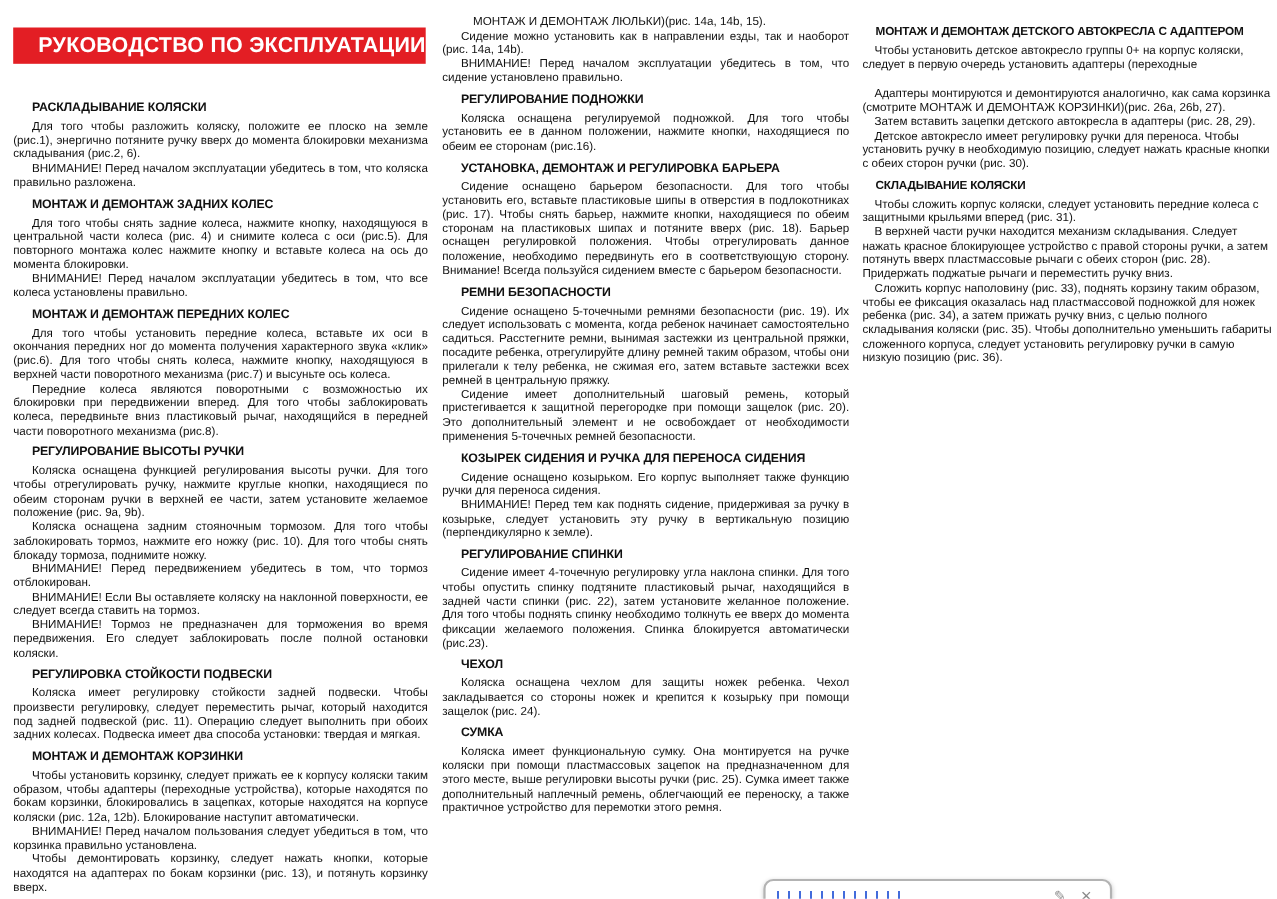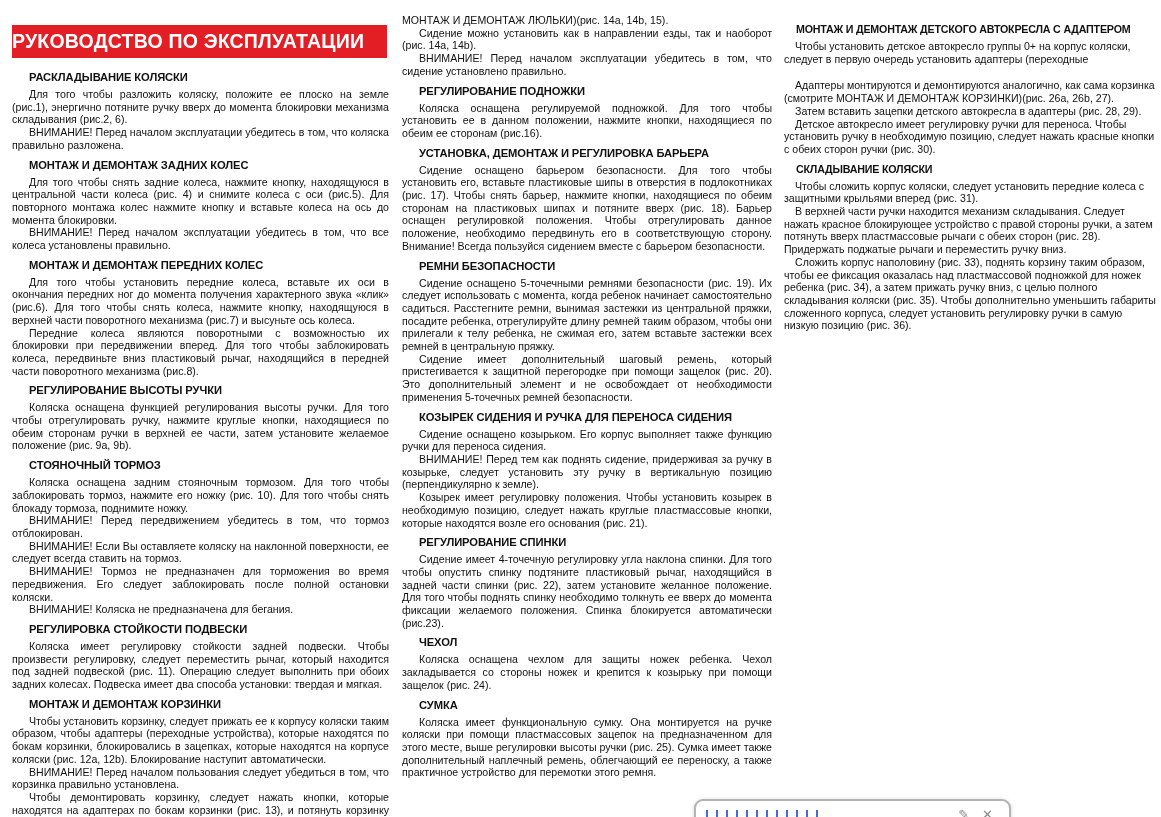--- a/index.html
+++ b/index.html
@@ -5,33 +5,33 @@
   html,body{margin:0;padding:0;}
   body{
     width:1161px;height:817px;overflow:hidden;background:#ffffff;position:relative;
     font-family:"Liberation Sans", sans-serif;color:#111;
   }
   .col{position:absolute;}
   #col1{left:12px;top:24px;width:377px;}
   #col2{left:402px;top:14px;width:370px;}
   #col3{left:784px;top:16px;width:372px;}
   .banner{
-    height:33px;display:flex;align-items:center;justify-content:flex-start;
+    height:33px;display:flex;align-items:center;justify-content:flex-end;
     color:#fff;font-weight:bold;font-size:19.5px;letter-spacing:.2px;
-    margin:1px 2px 13px 0;white-space:nowrap;
+    margin:1px 2px 34px 0;white-space:nowrap;
   }
   .h{
     font-weight:bold;font-size:11.2px;line-height:13px;
     margin:7px 0 4px 17px;letter-spacing:-0.1px;
   }
   .p{
     font-size:10.6px;line-height:12.7px;margin:0;
     text-indent:17px;text-align:justify;letter-spacing:0;
   }
-  .p.ni{text-indent:0;}
+  .p.ni{text-indent:0;margin-left:28px;}
   .p.gap{margin-bottom:14px;}
   #col3 .p{text-align:left;text-indent:11px;}
   #col3 .h{margin-left:12px;font-size:10.7px;letter-spacing:-0.2px;}
   .popup{
     position:absolute;left:694px;top:799px;width:317px;height:46px;
     background:#fff;border:2px solid #b3b3b3;border-radius:9px;
     box-shadow:0 1px 4px rgba(0,0,0,.18);
     display:flex;align-items:flex-start;padding:7px 12px 0 10px;box-sizing:border-box;
   }
   .popup-link{
@@ -52,26 +52,24 @@
     <div class="p">Для того чтобы разложить коляску, положите ее плоско на земле (рис.1), энергично потяните ручку вверх до момента блокировки механизма складывания (рис.2, 6).</div>
     <div class="p">ВНИМАНИЕ! Перед началом эксплуатации убедитесь в том, что коляска правильно разложена.</div>
     <div class="h">МОНТАЖ И ДЕМОНТАЖ ЗАДНИХ КОЛЕС</div>
     <div class="p">Для того чтобы снять задние колеса, нажмите кнопку, находящуюся в центральной части колеса (рис. 4) и снимите колеса с оси (рис.5). Для повторного монтажа колес нажмите кнопку и вставьте колеса на ось до момента блокировки.</div>
     <div class="p">ВНИМАНИЕ! Перед началом эксплуатации убедитесь в том, что все колеса установлены правильно.</div>
     <div class="h">МОНТАЖ И ДЕМОНТАЖ ПЕРЕДНИХ КОЛЕС</div>
     <div class="p">Для того чтобы установить передние колеса, вставьте их оси в окончания передних ног до момента получения характерного звука «клик» (рис.6). Для того чтобы снять колеса, нажмите кнопку, находящуюся в верхней части поворотного механизма (рис.7) и высуньте ось колеса.</div>
     <div class="p">Передние колеса являются поворотными с возможностью их блокировки при передвижении вперед. Для того чтобы заблокировать колеса, передвиньте вниз пластиковый рычаг, находящийся в передней части поворотного механизма (рис.8).</div>
     <div class="h">РЕГУЛИРОВАНИЕ ВЫСОТЫ РУЧКИ</div>
     <div class="p">Коляска оснащена функцией регулирования высоты ручки. Для того чтобы отрегулировать ручку, нажмите круглые кнопки, находящиеся по обеим сторонам ручки в верхней ее части, затем установите желаемое положение (рис. 9a, 9b).</div>
-    <div class="h">СТОЯНОЧНЫЙ ТОРМОЗ</div>
     <div class="p">Коляска оснащена задним стояночным тормозом. Для того чтобы заблокировать тормоз, нажмите его ножку (рис. 10). Для того чтобы снять блокаду тормоза, поднимите ножку.</div>
     <div class="p">ВНИМАНИЕ! Перед передвижением убедитесь в том, что тормоз отблокирован.</div>
     <div class="p">ВНИМАНИЕ! Если Вы оставляете коляску на наклонной поверхности, ее следует всегда ставить на тормоз.</div>
     <div class="p">ВНИМАНИЕ! Тормоз не предназначен для торможения во время передвижения. Его следует заблокировать после полной остановки коляски.</div>
-    <div class="p">ВНИМАНИЕ! Коляска не предназначена для бегания.</div>
     <div class="h">РЕГУЛИРОВКА СТОЙКОСТИ ПОДВЕСКИ</div>
     <div class="p">Коляска имеет регулировку стойкости задней подвески. Чтобы произвести регулировку, следует переместить рычаг, который находится под задней подвеской (рис. 11). Операцию следует выполнить при обоих задних колесах. Подвеска имеет два способа установки: твердая и мягкая.</div>
     <div class="h">МОНТАЖ И ДЕМОНТАЖ КОРЗИНКИ</div>
     <div class="p">Чтобы установить корзинку, следует прижать ее к корпусу коляски таким образом, чтобы адаптеры (переходные устройства), которые находятся по бокам корзинки, блокировались в зацепках, которые находятся на корпусе коляски (рис. 12a, 12b). Блокирование наступит автоматически.</div>
     <div class="p">ВНИМАНИЕ! Перед началом пользования следует убедиться в том, что корзинка правильно установлена.</div>
     <div class="p">Чтобы демонтировать корзинку, следует нажать кнопки, которые находятся на адаптерах по бокам корзинки (рис. 13), и потянуть корзинку вверх.</div>
   </div>
 
 <div class="col" id="col2">
     <div class="p ni">МОНТАЖ И ДЕМОНТАЖ ЛЮЛЬКИ)(рис. 14a, 14b, 15).</div>
@@ -80,21 +78,20 @@
     <div class="h">РЕГУЛИРОВАНИЕ ПОДНОЖКИ</div>
     <div class="p">Коляска оснащена регулируемой подножкой. Для того чтобы установить ее в данном положении, нажмите кнопки, находящиеся по обеим ее сторонам (рис.16).</div>
     <div class="h">УСТАНОВКА, ДЕМОНТАЖ И РЕГУЛИРОВКА БАРЬЕРА</div>
     <div class="p">Сидение оснащено барьером безопасности. Для того чтобы установить его, вставьте пластиковые шипы в отверстия в подлокотниках (рис. 17). Чтобы снять барьер, нажмите кнопки, находящиеся по обеим сторонам на пластиковых шипах и потяните вверх (рис. 18). Барьер оснащен регулировкой положения. Чтобы отрегулировать данное положение, необходимо передвинуть его в соответствующую сторону. Внимание! Всегда пользуйся сидением вместе с барьером безопасности.</div>
     <div class="h">РЕМНИ БЕЗОПАСНОСТИ</div>
     <div class="p">Сидение оснащено 5-точечными ремнями безопасности (рис. 19). Их следует использовать с момента, когда ребенок начинает самостоятельно садиться. Расстегните ремни, вынимая застежки из центральной пряжки, посадите ребенка, отрегулируйте длину ремней таким образом, чтобы они прилегали к телу ребенка, не сжимая его, затем вставьте застежки всех ремней в центральную пряжку.</div>
     <div class="p">Сидение имеет дополнительный шаговый ремень, который пристегивается к защитной перегородке при помощи защелок (рис. 20). Это дополнительный элемент и не освобождает от необходимости применения 5-точечных ремней безопасности.</div>
     <div class="h">КОЗЫРЕК СИДЕНИЯ И РУЧКА ДЛЯ ПЕРЕНОСА СИДЕНИЯ</div>
     <div class="p">Сидение оснащено козырьком. Его корпус выполняет также функцию ручки для переноса сидения.</div>
     <div class="p">ВНИМАНИЕ! Перед тем как поднять сидение, придерживая за ручку в козырьке, следует установить эту ручку в вертикальную позицию (перпендикулярно к земле).</div>
-    <div class="p">Козырек имеет регулировку положения. Чтобы установить козырек в необходимую позицию, следует нажать круглые пластмассовые кнопки, которые находятся возле его основания (рис. 21).</div>
     <div class="h">РЕГУЛИРОВАНИЕ СПИНКИ</div>
     <div class="p">Сидение имеет 4-точечную регулировку угла наклона спинки. Для того чтобы опустить спинку подтяните пластиковый рычаг, находящийся в задней части спинки (рис. 22), затем установите желанное положение. Для того чтобы поднять спинку необходимо толкнуть ее вверх до момента фиксации желаемого положения. Спинка блокируется автоматически (рис.23).</div>
     <div class="h">ЧЕХОЛ</div>
     <div class="p">Коляска оснащена чехлом для защиты ножек ребенка. Чехол закладывается со стороны ножек и крепится к козырьку при помощи защелок (рис. 24).</div>
     <div class="h">СУМКА</div>
     <div class="p">Коляска имеет функциональную сумку. Она монтируется на ручке коляски при помощи пластмассовых зацепок на предназначенном для этого месте, выше регулировки высоты ручки (рис. 25). Сумка имеет также дополнительный наплечный ремень, облегчающий ее переноску, а также практичное устройство для перемотки этого ремня.</div>
   </div>
 
 <div class="col" id="col3">
     <div class="h">МОНТАЖ И ДЕМОНТАЖ ДЕТСКОГО АВТОКРЕСЛА С АДАПТЕРОМ</div>

